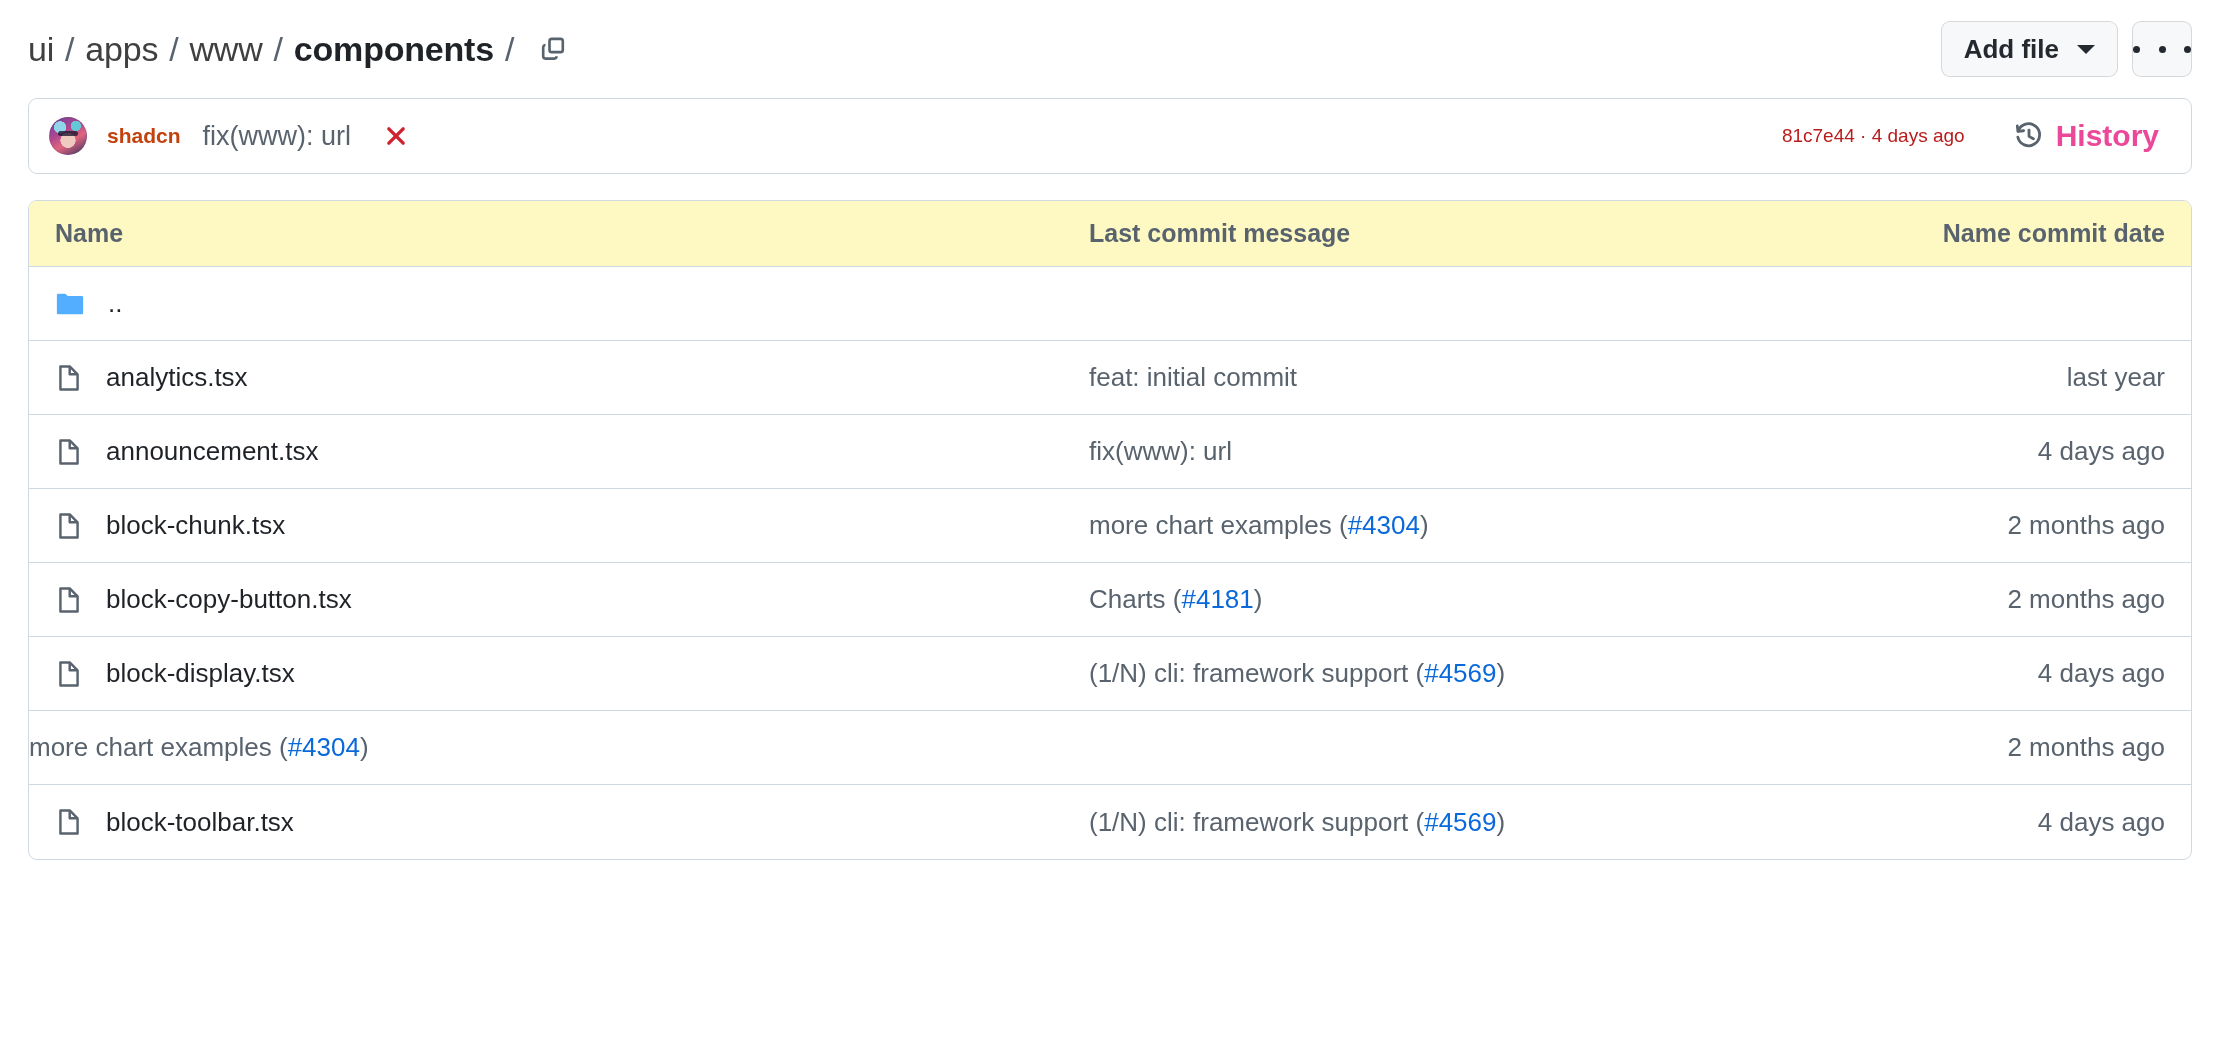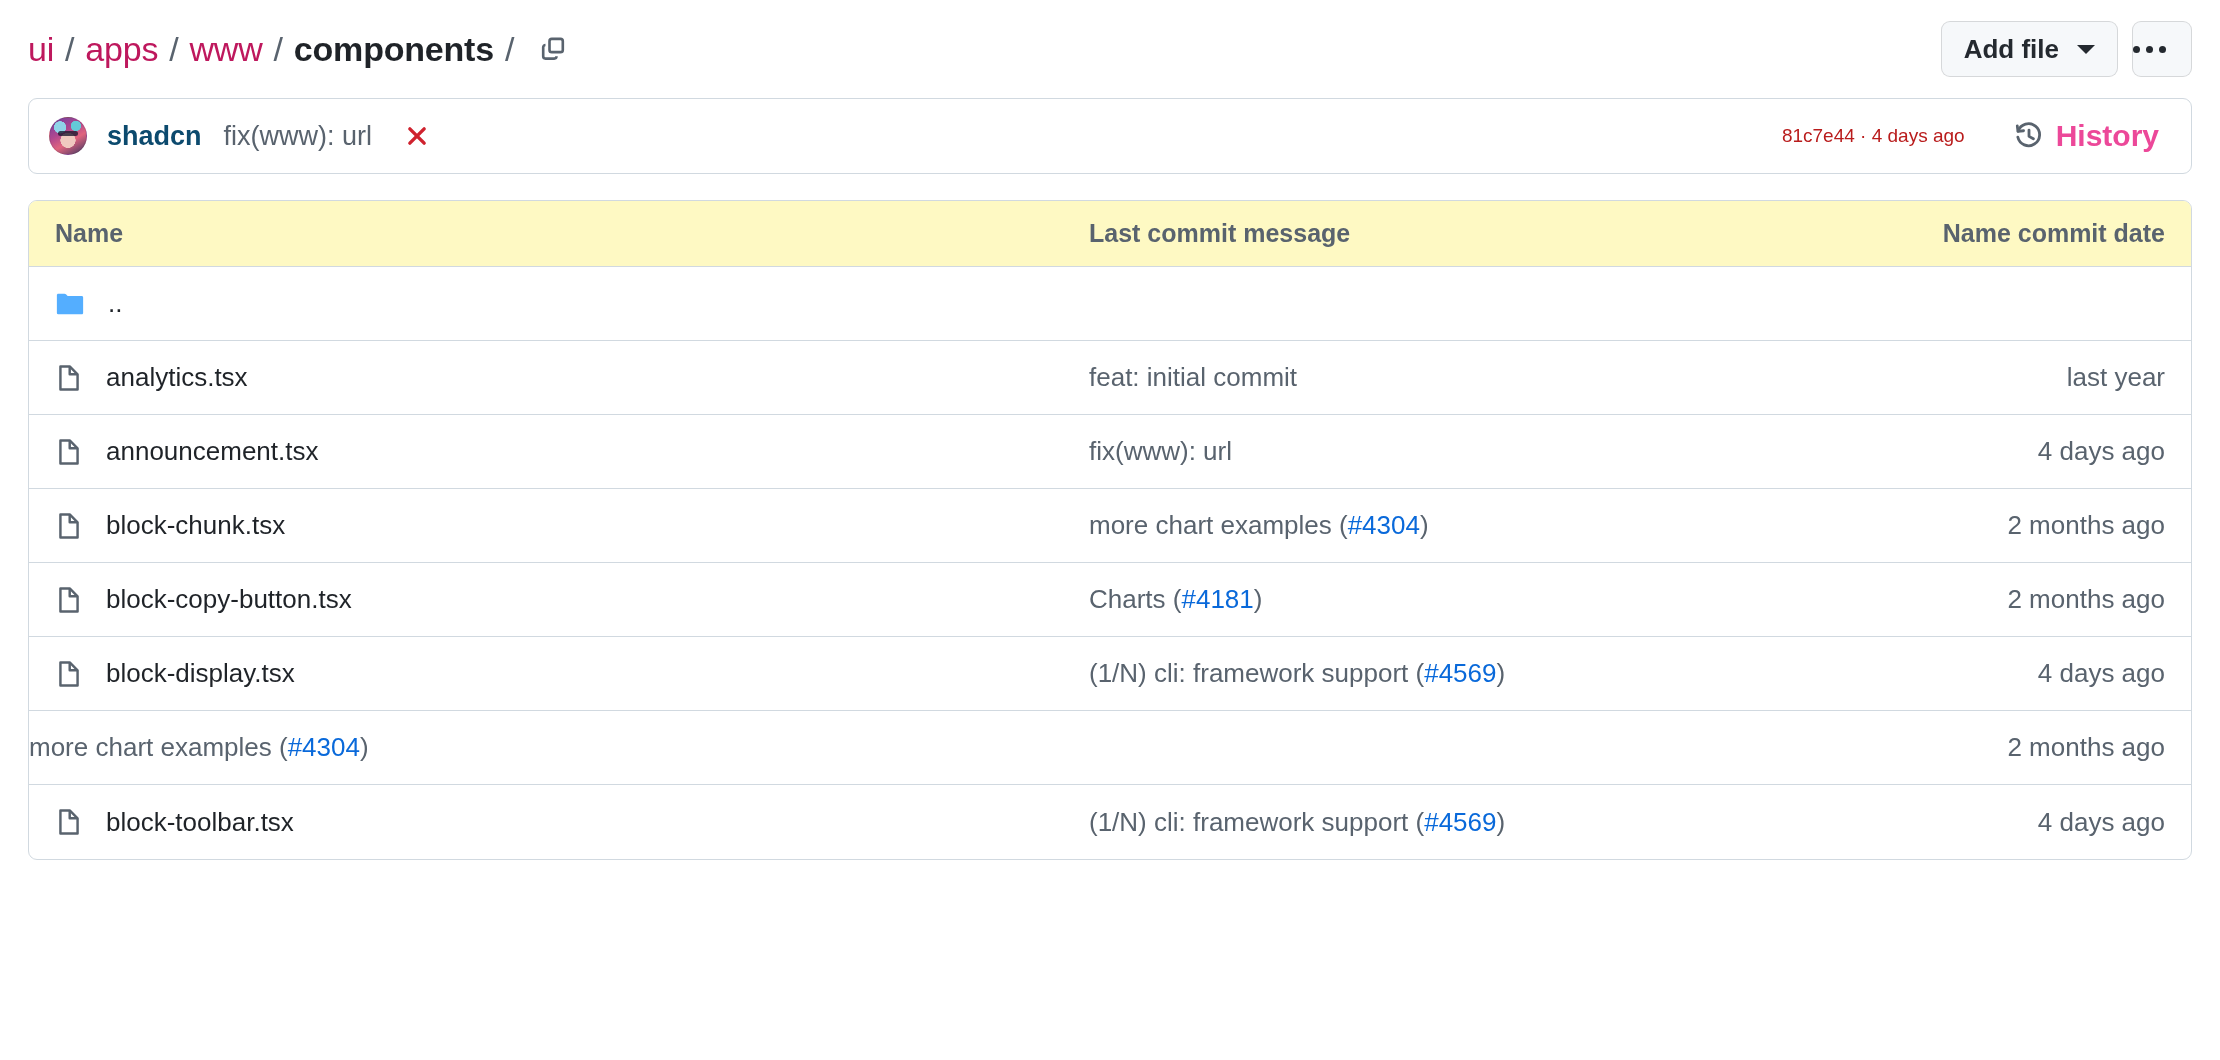--- a/index.html
+++ b/index.html
@@ -28,21 +28,21 @@
     justify-content: space-between;
   }
 
   .breadcrumb {
     display: flex;
     align-items: center;
     font-size: 34px;
     letter-spacing: -0.2px;
   }
   .crumb-link {
-    color: #be185d;
+    color: #404040;
     text-decoration: none;
     cursor: pointer;
     white-space: nowrap;
   }
   .crumb-current {
     color: #1f2328;
     font-weight: bold;
     white-space: nowrap;
   }
   .crumb-sep {
@@ -64,21 +64,21 @@
   }
 
   .top-actions {
     display: flex;
     align-items: center;
     gap: 14px;
   }
   .btn {
     display: inline-flex;
     align-items: center;
-    justify-content: flex-start;
+    justify-content: space-between;
     background: #f6f8fa;
     border: 1px solid rgba(31,35,40,0.15);
     border-radius: 9px;
     color: #24292f;
     font-family: "Liberation Sans", sans-serif;
     cursor: pointer;
   }
   .btn-addfile {
     height: 56px;
     padding: 0 22px;
@@ -137,23 +137,23 @@
   }
   .avatar::after {
     content: "";
     position: absolute;
     left: 22%; top: 36%;
     width: 56%; height: 14%;
     border-radius: 4px;
     background: rgba(25,22,45,0.78);
   }
   .commit-author {
-    font-size: 27px;
+    font-size: 21px;
     font-weight: bold;
-    color: #0c4a6e;
+    color: #c2410c;
     margin-left: 20px;
     cursor: pointer;
   }
   .commit-message {
     font-size: 27px;
     color: #59636e;
     margin-left: 22px;
     cursor: pointer;
   }
   .check-x {

